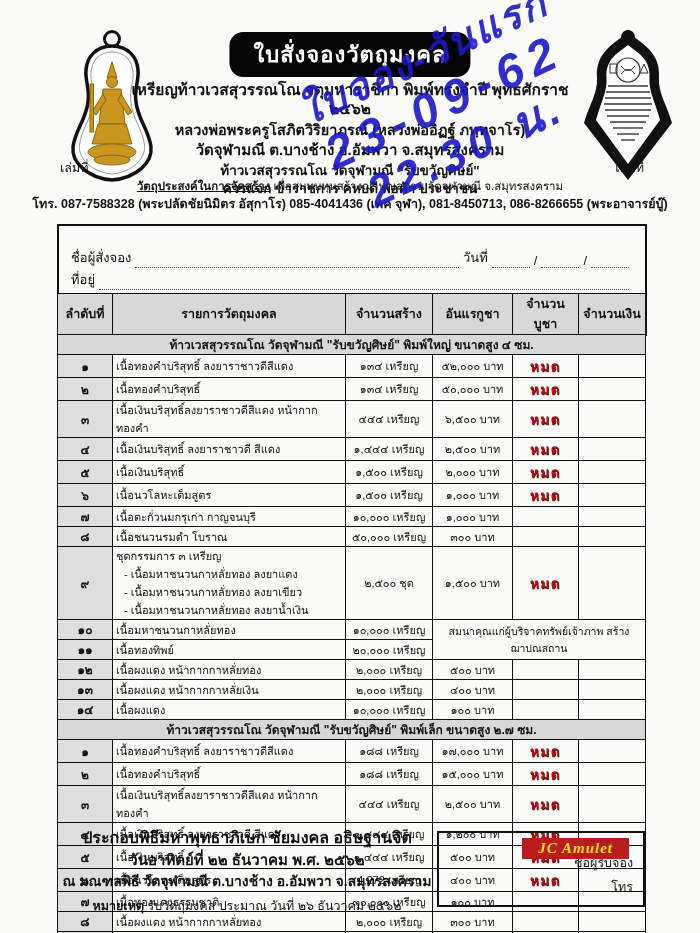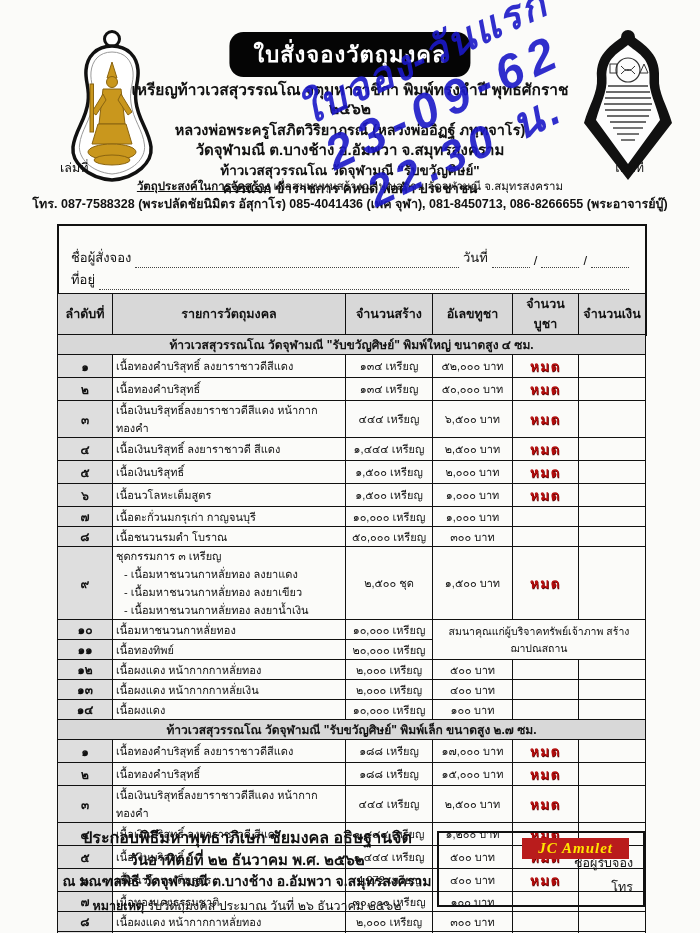--- a/index.html
+++ b/index.html
@@ -167,21 +167,21 @@
         <col style="width:87px">
       <col style="width:80px">
         <col style="width:66px">
         <col style="width:67px">
     </colgroup>
     <thead>
         <tr>
           <th>ลำดับที่</th>
           <th>รายการวัตถุมงคล</th>
           <th>จำนวนสร้าง</th>
-          <th>อัเลขทูชา</th>
+          <th>อันแรกูชา</th>
           <th>จำนวนบูชา</th>
           <th>จำนวนเงิน</th>
         </tr>
       </thead>
     <tbody>
         <tr>
           <td class="sechead" colspan="6">ท้าวเวสสุวรรณโณ วัดจุฬามณี "รับขวัญศิษย์" พิมพ์ใหญ่ ขนาดสูง ๔ ซม.</td>
         </tr>
         <tr>
           <td class="no cell">๑</td>

